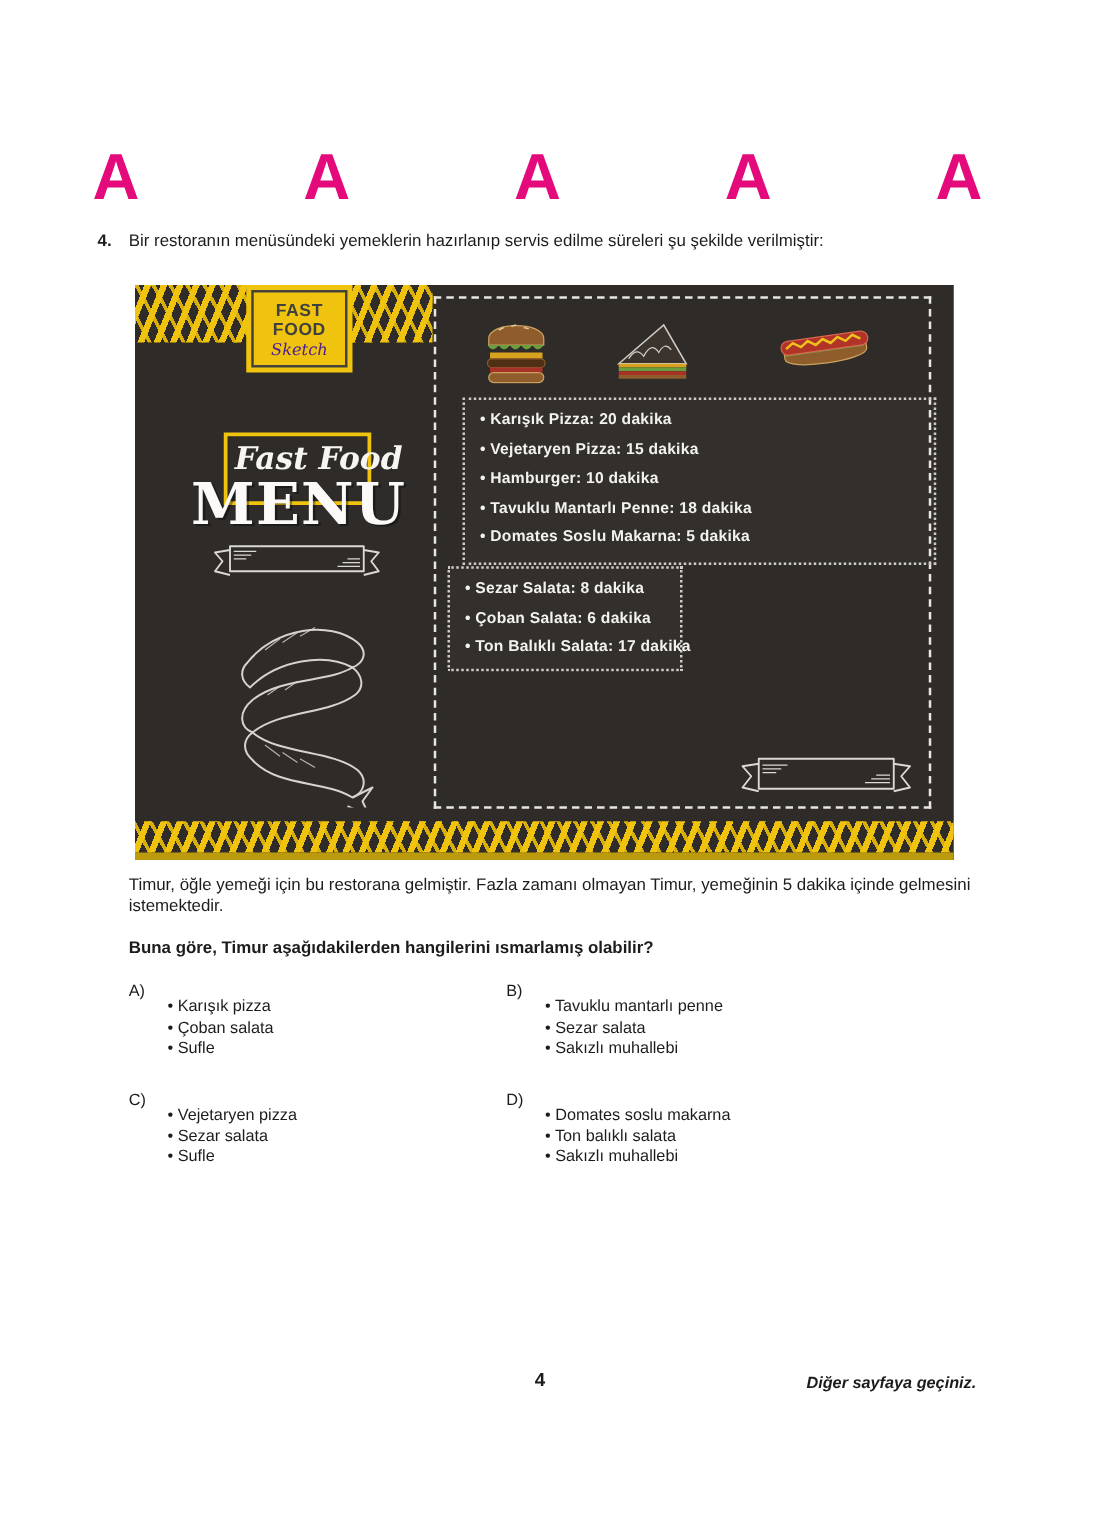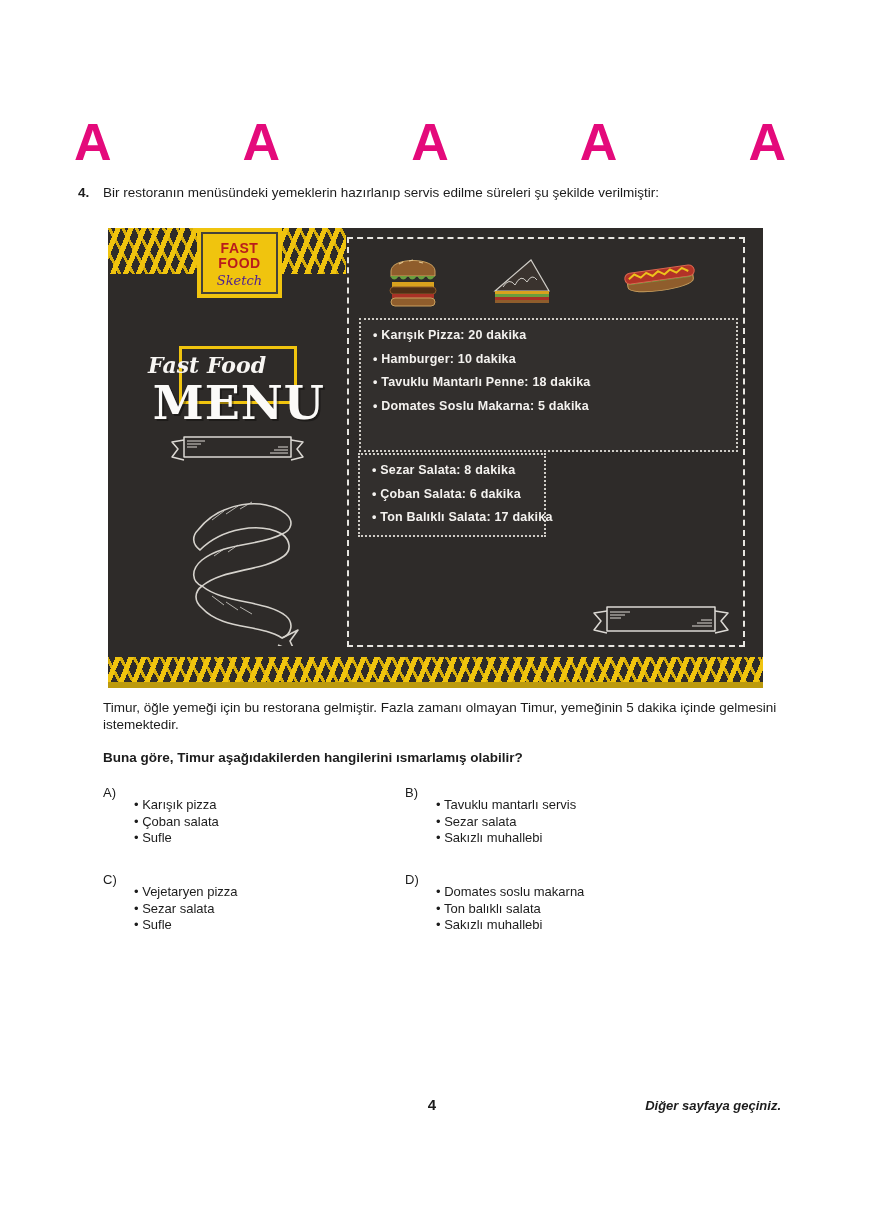--- a/index.html
+++ b/index.html
@@ -17,41 +17,41 @@
   .poster{position:absolute;left:108px;top:228px;width:655px;height:460px;background:#2e2b29;overflow:hidden;}
   .hatch{background-image:
       repeating-linear-gradient(112deg, rgba(0,0,0,0) 0 7px, #f0c40e 7px 12px),
       repeating-linear-gradient(62deg, rgba(0,0,0,0) 0 9px, #d8ae09 9px 12px);}
   .hatch-top{position:absolute;left:0;top:0;width:238px;height:46px;}
   .hatch-bottom{position:absolute;left:0;top:429px;width:655px;height:25px;}
   .edge-bottom{position:absolute;left:0;top:454px;width:655px;height:6px;background:#bc9a0d;}
 
   .tag{position:absolute;left:89px;top:0;width:85px;height:70px;background:#f0c40e;}
   .tag-inner{position:absolute;left:4px;top:4px;right:4px;bottom:4px;border:2px solid #45423a;text-align:center;}
-  .tag-l1,.tag-l2{font-size:14px;font-weight:bold;color:#b91c1c;line-height:15px;letter-spacing:.5px;}
+  .tag-l1,.tag-l2{font-size:14px;font-weight:bold;color:#404040;line-height:15px;letter-spacing:.5px;}
   .tag-l1{margin-top:7px;}
   .tag-script{font-family:"DejaVu Serif",serif;font-style:italic;font-size:13px;color:#4c1d95;margin-top:2px;}
 
   .title-frame{position:absolute;left:71px;top:118px;width:112px;height:52px;border:3px solid #f0c40e;}
-  .title-script{position:absolute;left:40px;top:124px;width:174px;text-align:left;
-      font-family:"DejaVu Serif",serif;font-style:italic;font-weight:bold;font-size:22px;color:#f7f5f2;}
+  .title-script{position:absolute;left:40px;top:124px;width:174px;text-align:right;
+      font-family:"DejaVu Serif",serif;font-style:italic;font-weight:bold;font-size:25px;color:#f7f5f2;}
   .title-main{position:absolute;left:37px;top:148px;width:180px;text-align:right;
       font-family:"DejaVu Serif",serif;font-weight:bold;font-size:46px;letter-spacing:1px;color:#fbfaf8;
       text-shadow:2px 2px 0 rgba(0,0,0,.35);}
 
   .ribbon1{position:absolute;left:62px;top:203px;}
   .spiral{position:absolute;left:60px;top:258px;}
 
   .dash-box{position:absolute;left:239px;top:9px;width:394px;height:406px;border:2px dashed #e8e6e1;}
   .icon-burger{position:absolute;left:36px;top:10px;}
   .icon-sandwich{position:absolute;left:142px;top:16px;}
   .icon-hotdog{position:absolute;left:272px;top:16px;}
 
   .dot-box{position:absolute;border:2px dotted #cfccc6;background:rgba(255,255,255,0.02);}
-  .box-mains{left:10px;top:79px;width:375px;height:130px;}
+  .box-mains{left:21px;top:79px;width:375px;height:130px;}
   .box-salads{left:9px;top:214px;width:184px;height:80px;}
   .box-desserts{left:203px;top:214px;width:180px;height:80px;}
   .menu-list{list-style:none;margin:0;padding:4px 0 0 12px;}
   .menu-list li{font-size:12.5px;font-weight:bold;color:#f4f2ef;line-height:23.5px;letter-spacing:.2px;white-space:nowrap;}
   .menu-list li::before{content:"• ";}
 
   .ribbon2{position:absolute;left:242px;top:360px;}
 
   
   .story{position:absolute;left:103px;top:700px;width:684px;font-size:13.5px;line-height:16.5px;}
@@ -149,20 +149,21 @@
         <path d="M6 24 L72 24 L72 28 C72 38 6 38 6 28 Z" fill="#8f5d2c" stroke="#caa05f" stroke-width="1"></path>
         <path d="M6 26 q4 -6 8 0 q4 -6 8 0 q4 -6 8 0 q4 -6 8 0 q4 -6 8 0 q4 -6 8 0 q4 -6 8 0 q4 -6 8 0 L70 26 Z" fill="#6a9e3e"></path>
         <rect x="4" y="14" width="70" height="11" rx="5.5" fill="#b23327" stroke="#d8664f" stroke-width="1"></rect>
         <path d="M8 20 l6 -4 6 4 6 -4 6 4 6 -4 6 4 6 -4 6 4 6 -4 6 4" stroke="#ecc21c" stroke-width="2" fill="none"></path>
       </g>
     </svg>
 
     <div class="dot-box box-mains">
       <ul class="menu-list">
         <li>Karışık Pizza: 20 dakika</li>
+        <li>Vejetaryen Pizza: 15 dakika</li>
         <li>Hamburger: 10 dakika</li>
         <li>Tavuklu Mantarlı Penne: 18 dakika</li>
         <li>Domates Soslu Makarna: 5 dakika</li>
       </ul>
     </div>
 
     <div class="dot-box box-salads">
       <ul class="menu-list">
         <li>Sezar Salata: 8 dakika</li>
         <li>Çoban Salata: 6 dakika</li>
@@ -190,21 +191,21 @@
   <span class="opt-label">A)</span>
   <ul>
     <li>Karışık pizza</li>
     <li>Çoban salata</li>
     <li>Sufle</li>
   </ul>
 </div>
 <div class="option opt-b">
   <span class="opt-label">B)</span>
   <ul>
-    <li>Tavuklu mantarlı servis</li>
+    <li>Tavuklu mantarlı penne</li>
     <li>Sezar salata</li>
     <li>Sakızlı muhallebi</li>
   </ul>
 </div>
 <div class="option opt-c">
   <span class="opt-label">C)</span>
   <ul>
     <li>Vejetaryen pizza</li>
     <li>Sezar salata</li>
     <li>Sufle</li>

